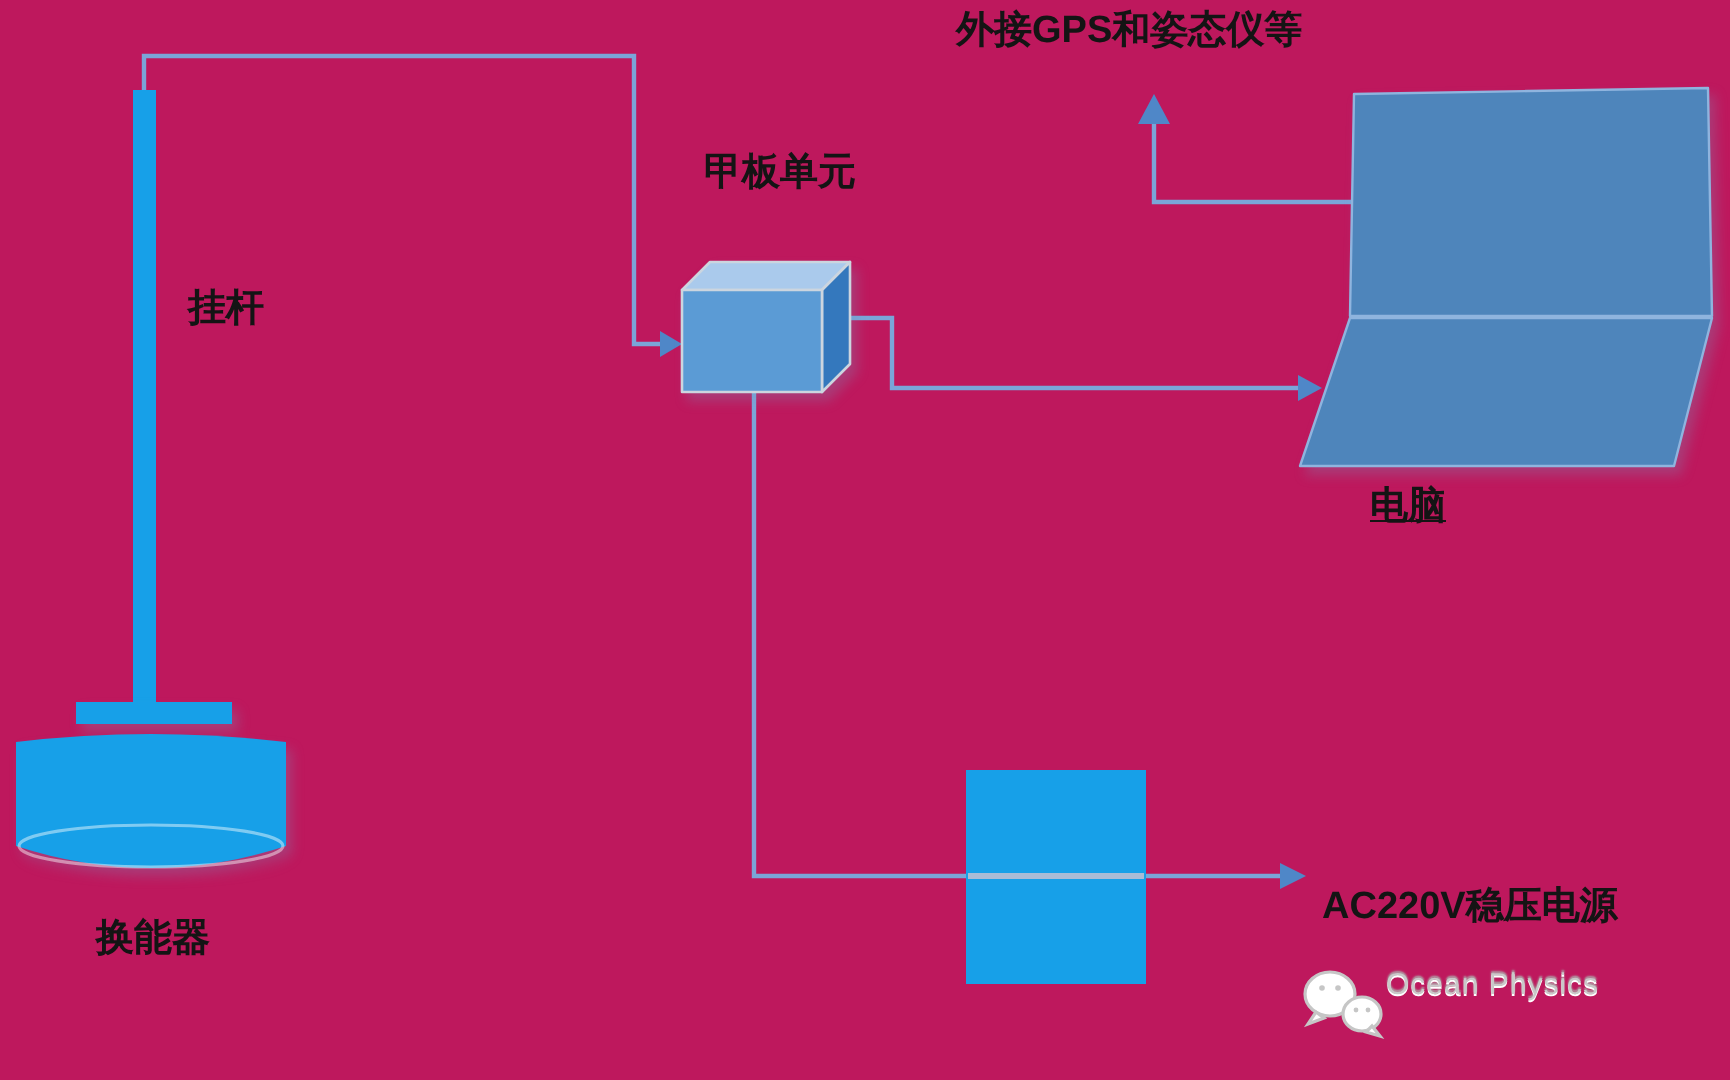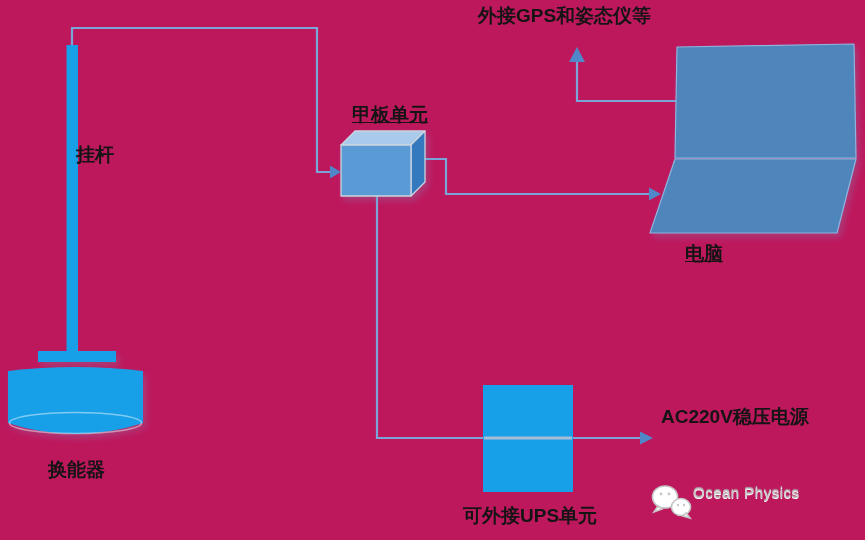--- a/index.html
+++ b/index.html
@@ -76,26 +76,25 @@
       <path class="wmstroke" d="M686,513 l4,5 l-7,-2 Z"></path>
       <circle class="wmdot" cx="661" cy="494" r="1.4"></circle>
       <circle class="wmdot" cx="669" cy="494" r="1.4"></circle>
       <circle class="wmdot" cx="678" cy="505" r="1.2"></circle>
       <circle class="wmdot" cx="684" cy="505" r="1.2"></circle>
     </g>
   </svg>
 
   <div class="lbl" style="left:478px;top:6px;">外接GPS和姿态仪等</div>
 
-  <div class="lbl" style="left:352px;top:105px;text-decoration:underline;">甲板单元</div>
+  <div class="lbl" style="left:352px;top:77px;">甲板单元</div>
 
-  <div class="lbl" style="left:76px;top:145px;">挂杆</div>
+  <div class="lbl" style="left:94px;top:145px;">挂杆</div>
 
   <div class="lbl" style="left:685px;top:244px;text-decoration:underline;">电脑</div>
 
-  <div class="lbl" style="left:661px;top:407px;">AC220V稳压电源</div>
+  <div class="lbl" style="left:661px;top:444px;">AC220V稳压电源</div>
 
   <div class="lbl" style="left:48px;top:460px;">换能器</div>
 
-  <div class="lbl" style="left:463px;top:506px;">可外接UPS单元</div>
 
   <div class="watermark-text">Ocean Physics</div>
 </div>
 
 </body></html>

